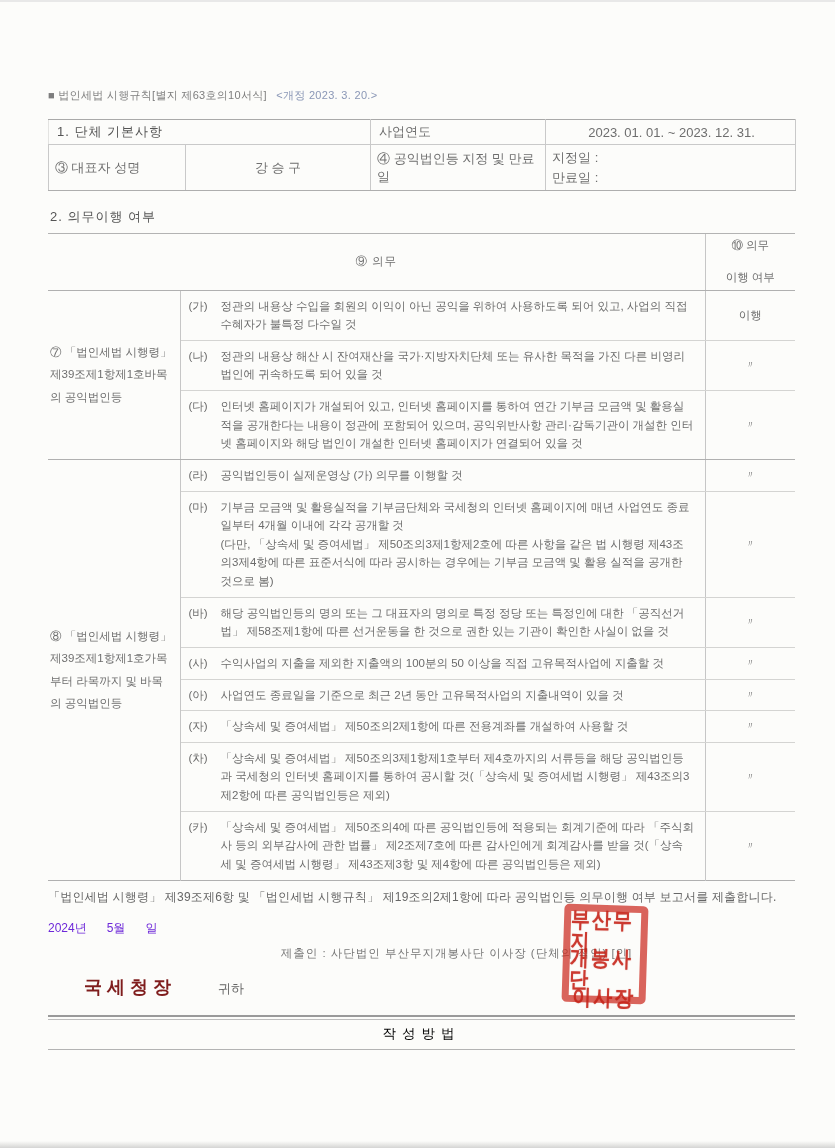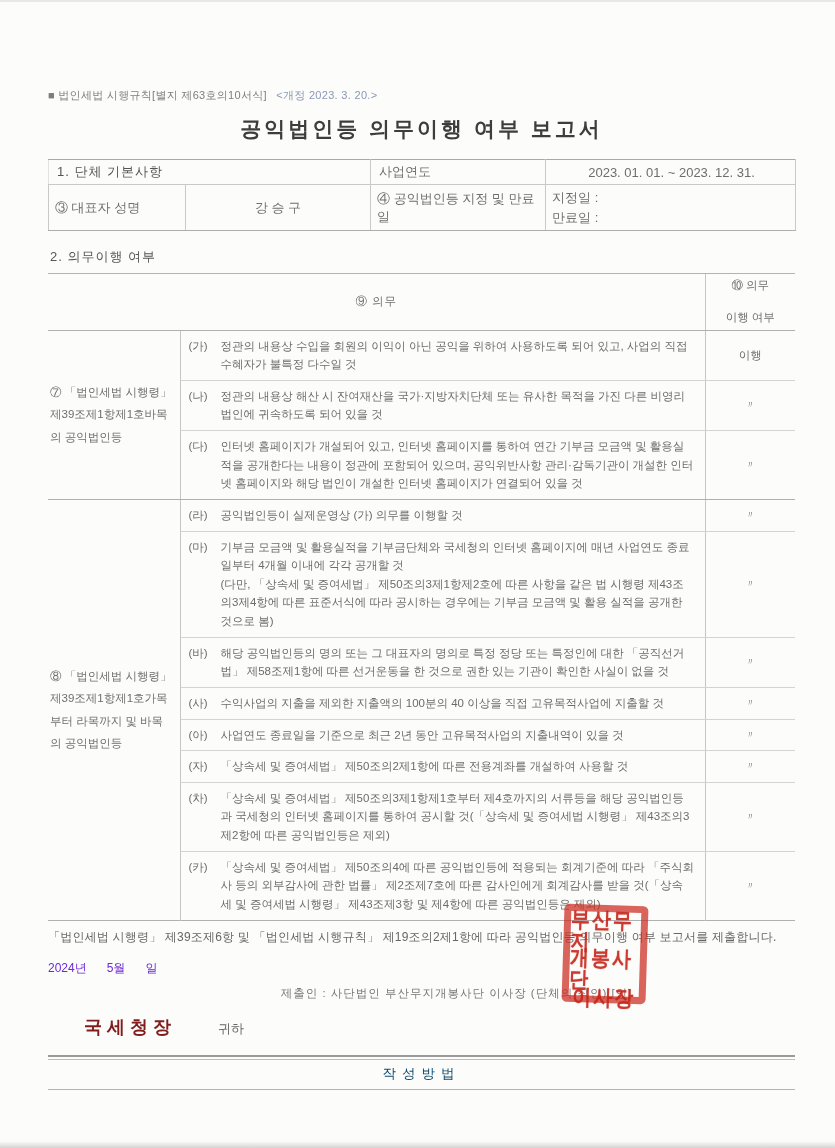--- a/index.html
+++ b/index.html
@@ -89,39 +89,38 @@
     z-index:4; pointer-events:none;
   }
   .stamp .stamp-line {
     color:rgba(198,36,26,0.82); font-weight:bold; font-size:19px;
     letter-spacing:2px; line-height:1; transform:scaleY(1.15);
     text-shadow:0 0 1px rgba(198,36,26,0.5);
   }
 
   
   .rule-double { margin-top:16px; border-top:2px solid #9a9a9a; border-bottom:1px solid #bdbdbd; height:5px; }
-  .inst-heading { text-align:center; font-size:13.5px; color:#0c4a6e; letter-spacing:6px; padding:5px 0 6px 0; border-bottom:1px solid #b3b3b3; }
+  .inst-heading { text-align:center; font-size:13.5px; color:#000000; letter-spacing:6px; padding:5px 0 6px 0; border-bottom:1px solid #b3b3b3; }
 
   .scan-edge {
     position:absolute; left:0; right:0; bottom:0; height:9px;
     background:linear-gradient(to bottom, rgba(0,0,0,0), rgba(125,125,125,0.4));
   }
 </style>
 </head>
 <body>
 
 <div class="page">
   <div class="content">
 
     <div class="form-ref-line">
       <span>■ 법인세법 시행규칙[별지 제63호의10서식]</span>
       <span class="rev">&lt;개정 2023. 3. 20.&gt;</span>
     </div>
 
-    <div class="doc-title">공익법인등 의무이행 여부 보고서</div>
 
     <table class="t1">
       <colgroup>
           <col style="width:137px">
           <col style="width:185px">
           <col style="width:175px">
           <col style="width:250px">
         </colgroup>
       <tbody>
           <tr class="r1">
@@ -213,21 +212,21 @@
           <span class="duty-no">(바)</span>
           <span class="duty-text">해당 공익법인등의 명의 또는 그 대표자의 명의로 특정 정당 또는 특정인에 대한 「공직선거법」  제58조제1항에 따른 선거운동을 한 것으로 권한 있는 기관이 확인한 사실이 없을 것</span>
         </div>
             </td>
         <td class="st ditto">〃</td>
       </tr>
       <tr>
         <td class="duty">
               <div class="duty-inner">
           <span class="duty-no">(사)</span>
-          <span class="duty-text">수익사업의 지출을 제외한 지출액의 100분의 40 이상을 직접 고유목적사업에 지출할 것</span>
+          <span class="duty-text">수익사업의 지출을 제외한 지출액의 100분의 50 이상을 직접 고유목적사업에 지출할 것</span>
         </div>
             </td>
         <td class="st ditto">〃</td>
       </tr>
       <tr>
         <td class="duty">
               <div class="duty-inner">
           <span class="duty-no">(아)</span>
           <span class="duty-text">사업연도 종료일을 기준으로 최근 2년 동안 고유목적사업의 지출내역이 있을 것</span>
         </div>

